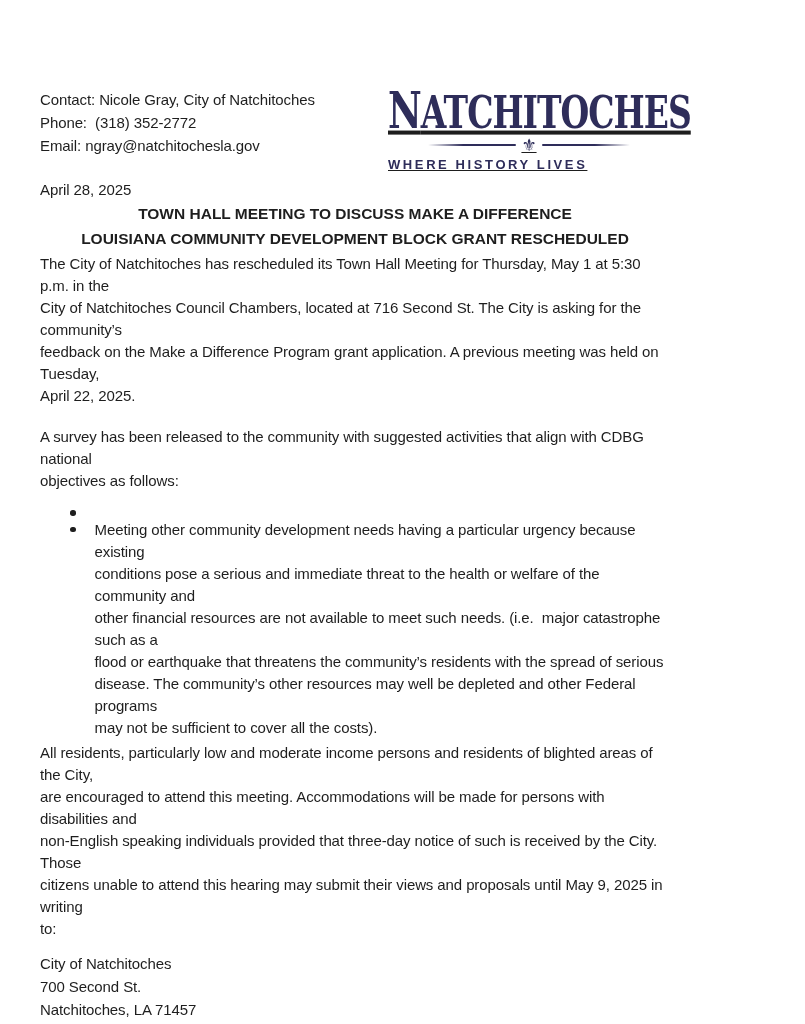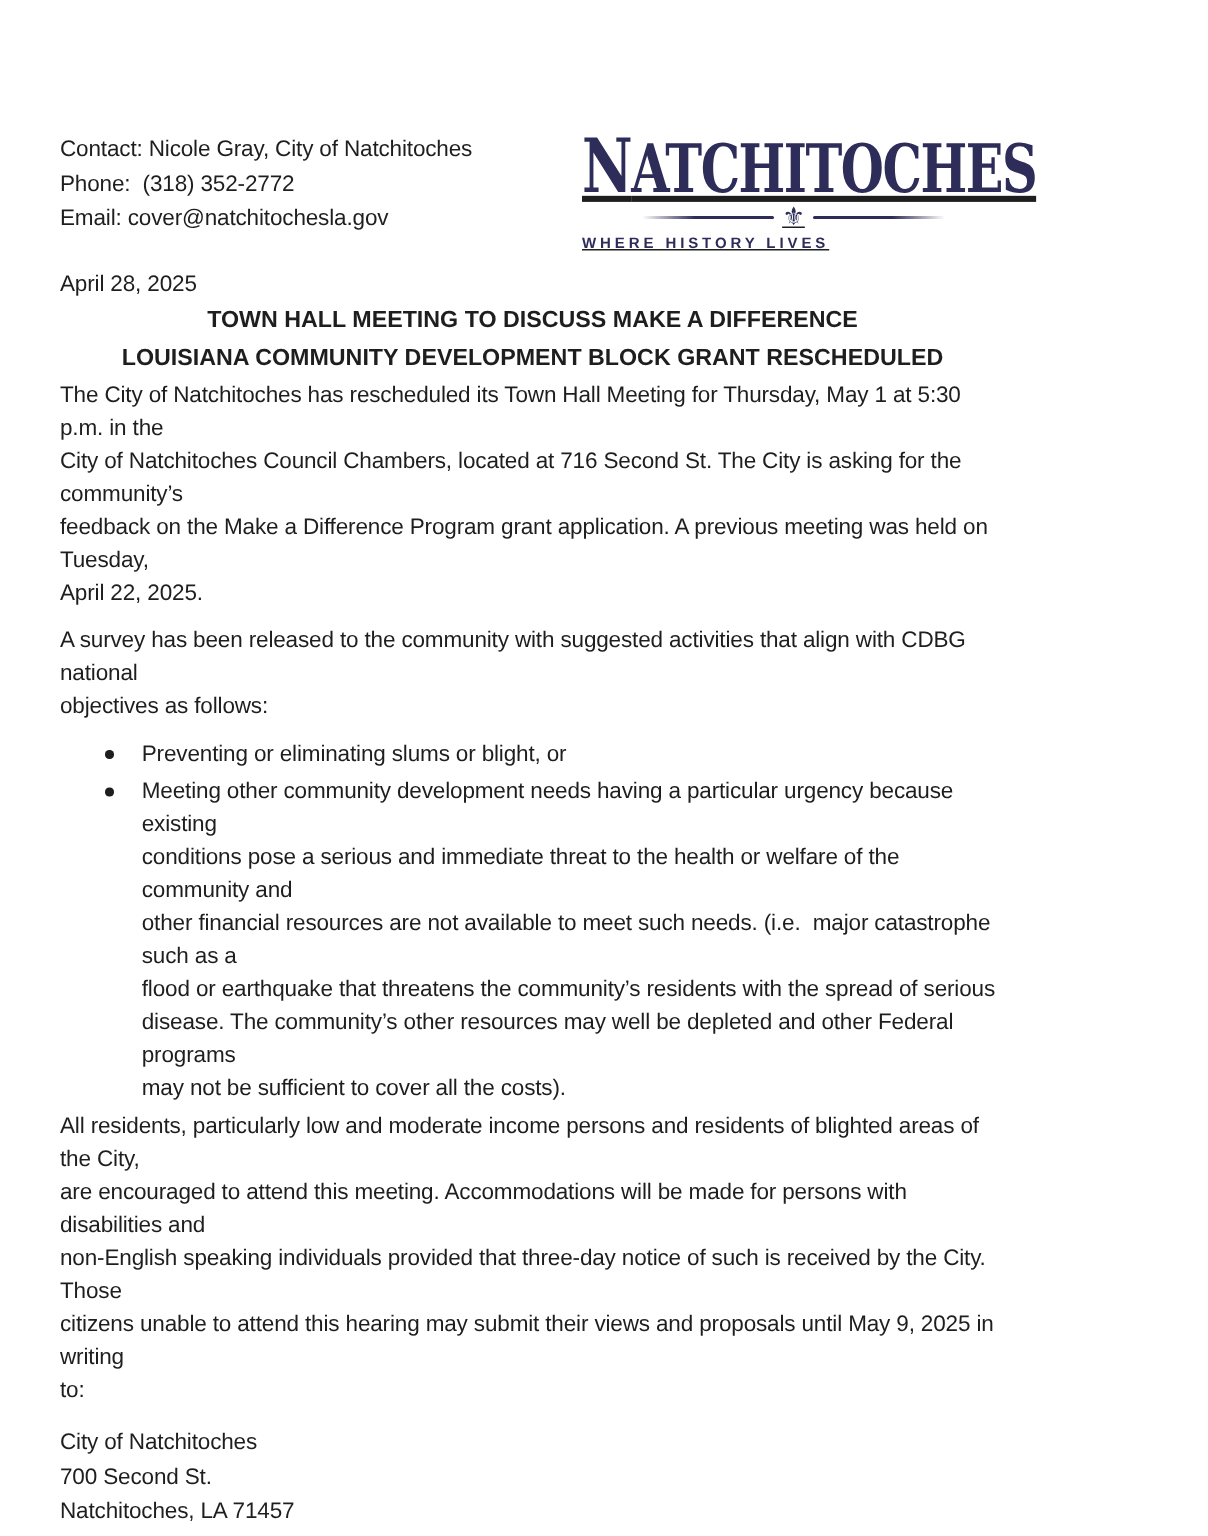--- a/index.html
+++ b/index.html
@@ -33,35 +33,35 @@
     transform-origin:top center;
   }
   .wordmark::first-letter { font-size:1.12em; }
   .ornament { display:flex; align-items:center; justify-content:center; margin-top:14px; }
   .orn-line { height:2px; width:88px; }
   .orn-line.left  { background:linear-gradient(to left,  #2e2d5a 60%, rgba(46,45,90,0)); border-radius:1px; }
   .orn-line.right { background:linear-gradient(to right, #2e2d5a 60%, rgba(46,45,90,0)); border-radius:1px; }
   .fleur { font-size:17px; line-height:14px; color:#2e2d5a; margin:0 5px; font-family:"DejaVu Sans", sans-serif; }
   .tagline {
     margin-top:5px;
-    font-size:10px; font-weight:bold;
+    font-size:13px; font-weight:bold;
     letter-spacing:2.6px;
     color:#2e2d5a;
     white-space:nowrap;
   }
 
   .headline {
     text-align:center;
     font-weight:bold;
     font-size:15.5px;
     letter-spacing:0;
     line-height:25px;
     white-space:pre-line;
   }
-  .para { margin-top:9px; line-height:22px; white-space:pre-wrap; }
+  .para { margin-top:19px; line-height:22px; white-space:pre-wrap; }
   .para.first { margin-top:2px; }
 
   .bullets { margin-top:10px; padding-left:30px; }
   .bullet { display:flex; align-items:flex-start; margin-bottom:3px; line-height:22px; }
   .dot { flex:0 0 auto; width:5.5px; height:5.5px; border-radius:50%; background:#1e1e1e; margin-top:8px; }
   .bullet-text { margin-left:19px; white-space:pre-wrap; }
 
   .para.after-list { margin-top:3px; }
   .address-block { margin-top:12px; line-height:23px; white-space:pre-line; }
   .footer-line { margin-top:11px; line-height:23px; }
@@ -69,21 +69,21 @@
 </head>
 <body>
 
 <div class="page">
 
   <div class="header">
     <div>
       <div class="contact-block">
         <div class="contact-line">Contact: Nicole Gray, City of Natchitoches</div>
         <div class="contact-line">Phone:  (318) 352-2772</div>
-        <div class="contact-line">Email: cover@natchitochesla.gov</div>
+        <div class="contact-line">Email: ngray@natchitochesla.gov</div>
       </div>
       <div class="date-line">April 28, 2025</div>
     </div>
 
     <div class="logo">
       <div class="wordmark">NATCHITOCHES</div>
       <div class="ornament">
         <span class="orn-line left"></span>
         <span class="fleur">⚜</span>
         <span class="orn-line right"></span>
@@ -99,21 +99,20 @@
 City of Natchitoches Council Chambers, located at 716 Second St. The City is asking for the community’s
 feedback on the Make a Difference Program grant application. A previous meeting was held on Tuesday,
 April 22, 2025.</div>
 
   <div class="para">A survey has been released to the community with suggested activities that align with CDBG national
 objectives as follows:</div>
 
   <div class="bullets">
     <div class="bullet">
       <span class="dot"></span>
-      <span class="bullet-text">Preventing or eliminating slums or blight, or</span>
     </div>
     <div class="bullet">
       <span class="dot"></span>
       <span class="bullet-text">Meeting other community development needs having a particular urgency because existing
 conditions pose a serious and immediate threat to the health or welfare of the community and
 other financial resources are not available to meet such needs. (i.e.  major catastrophe such as a
 flood or earthquake that threatens the community’s residents with the spread of serious
 disease. The community’s other resources may well be depleted and other Federal programs
 may not be sufficient to cover all the costs).</span>
     </div>

